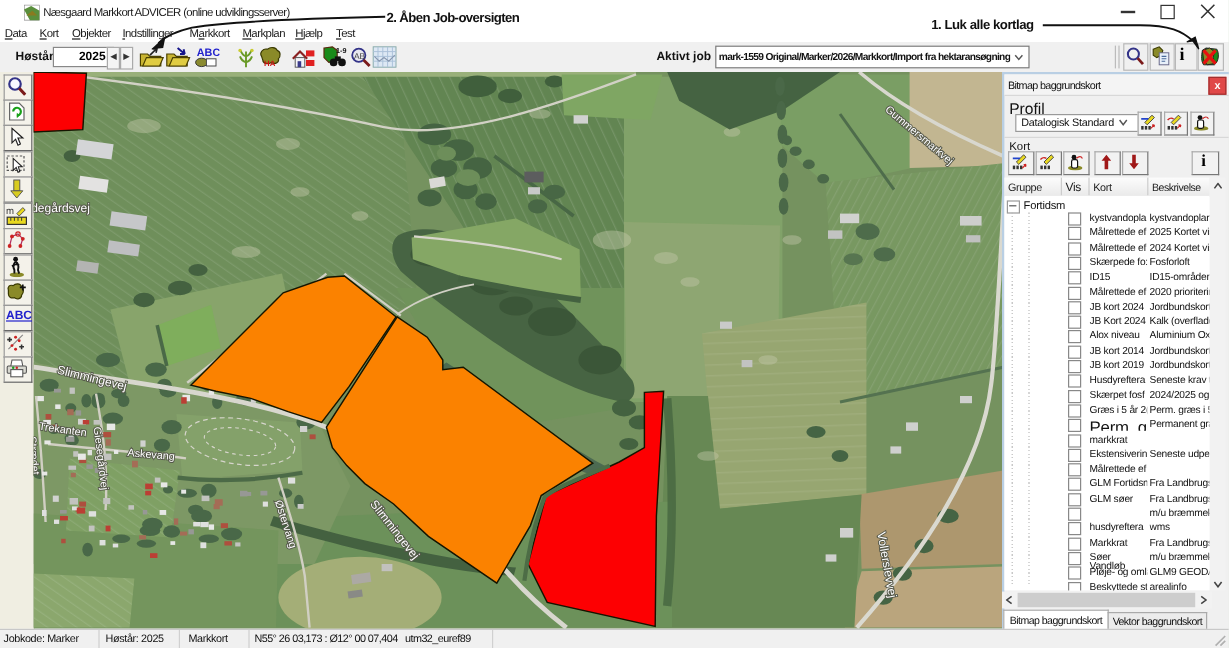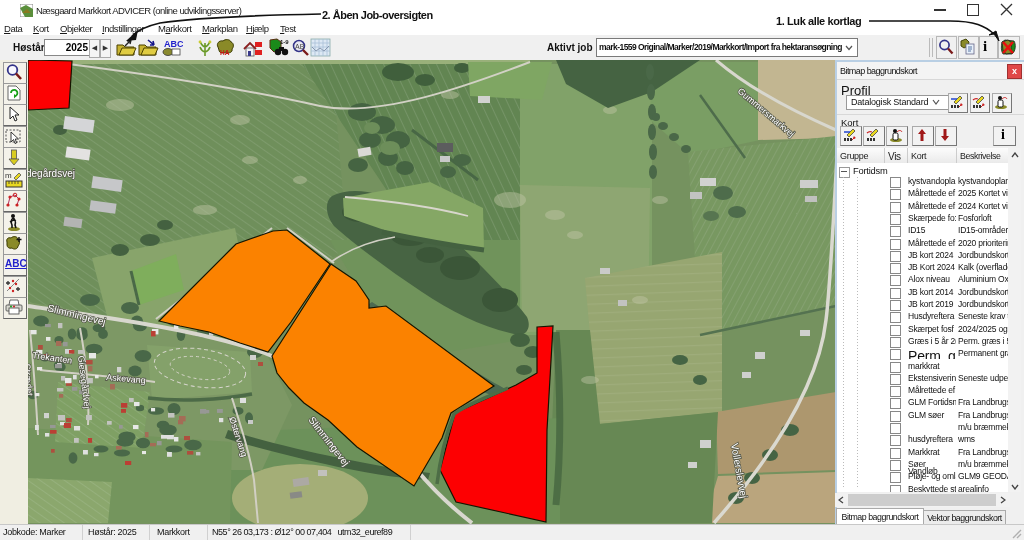--- a/index.html
+++ b/index.html
@@ -1,19 +1,19 @@
 <!DOCTYPE html>
 <html><head>
 <meta charset="utf-8">
 <style>
   html,body{margin:0;padding:0;}
   body{width:1024px;height:540px;overflow:hidden;position:relative;
        font-family:"Liberation Sans",sans-serif;background:#fff;}
   .abs{position:absolute;}
-  .b{font-weight:bold;text-align:center;}
+  .b{font-weight:bold;}
 </style>
 </head>
 <body>
 
 <div class="abs" style="left:0;top:0;width:1024px;height:19px;background:#ffffff;"></div>
 
 <svg class="abs" style="left:20px;top:4px;" width="13" height="13" viewBox="0 0 13 13">
   <rect x="0" y="0" width="13" height="13" fill="#fff" stroke="#888" stroke-width="1"></rect>
   <path d="M0,4 L6,1 L13,5 L13,13 L5,13 Z" fill="#5a8f3c"></path>
   <path d="M2,9 L7,5 L11,9" fill="#8a7a20"></path>
@@ -125,21 +125,21 @@
 <div class="abs" style="left:998px;top:36px;width:20px;height:21px;background:#f0f0f0;border:1px solid #b8b8b8;"></div>
 <svg class="abs" style="left:1000px;top:38px;" width="17" height="18" viewBox="0 0 17 18">
   <path d="M2,4 C1,9 1,13 3,16 L12,16 C16,13 16,6 14,3 L5,2 Z" fill="#1a8a1a" stroke="#222" stroke-width="0.8"></path>
   <path d="M2,4 L8,2 L12,5 L11,10 L12,15 L6,16 L3,12 Z" fill="#8a8a28" stroke="#222" stroke-width="0.8"></path>
   <path d="M3,4 L13,15 M13,4 L3,15" stroke="#e81010" stroke-width="2.6"></path>
 </svg>
 
 <div class="abs b" style="left:547px;top:42px;font-size:10px;color:#111;">Aktivt job</div>
 
 <div class="abs" style="left:596px;top:38px;width:260px;height:17px;background:#fff;border:1px solid #7a7a7a;"></div>
-<div class="abs b" style="left:599px;top:42px;width:243px;height:12px;overflow:hidden;font-size:8.5px;white-space:nowrap;color:#111;letter-spacing:-0.55px;">mark-1559 Original/Marker/2019/Markkort/Import fra hektaransøgning</div>
+<div class="abs b" style="left:599px;top:42px;width:243px;height:12px;overflow:hidden;font-size:8.5px;white-space:nowrap;color:#111;letter-spacing:-0.55px;">mark-1559 Original/Marker/2026/Markkort/Import fra hektaransøgning</div>
 <svg class="abs" style="left:845px;top:45px;" width="8" height="6" viewBox="0 0 8 6">
     <path d="M1,1 L4,4.5 L7,1" fill="none" stroke="#555" stroke-width="1.2"></path>
   </svg>
 
 <div class="abs" style="left:929px;top:38px;width:1px;height:19px;background:#bbb;"></div>
 <div class="abs" style="left:932px;top:38px;width:1px;height:19px;background:#bbb;"></div>
 
 <div class="abs" style="left:0;top:60px;width:28px;height:464px;background:#f0eee2;border-right:1px solid #cfccc0;"></div>
 
 <div class="abs" style="left:3px;top:62px;width:22px;height:20px;background:#f4f2ea;border:1px solid #999;border-right-color:#666;border-bottom-color:#666;"></div>

